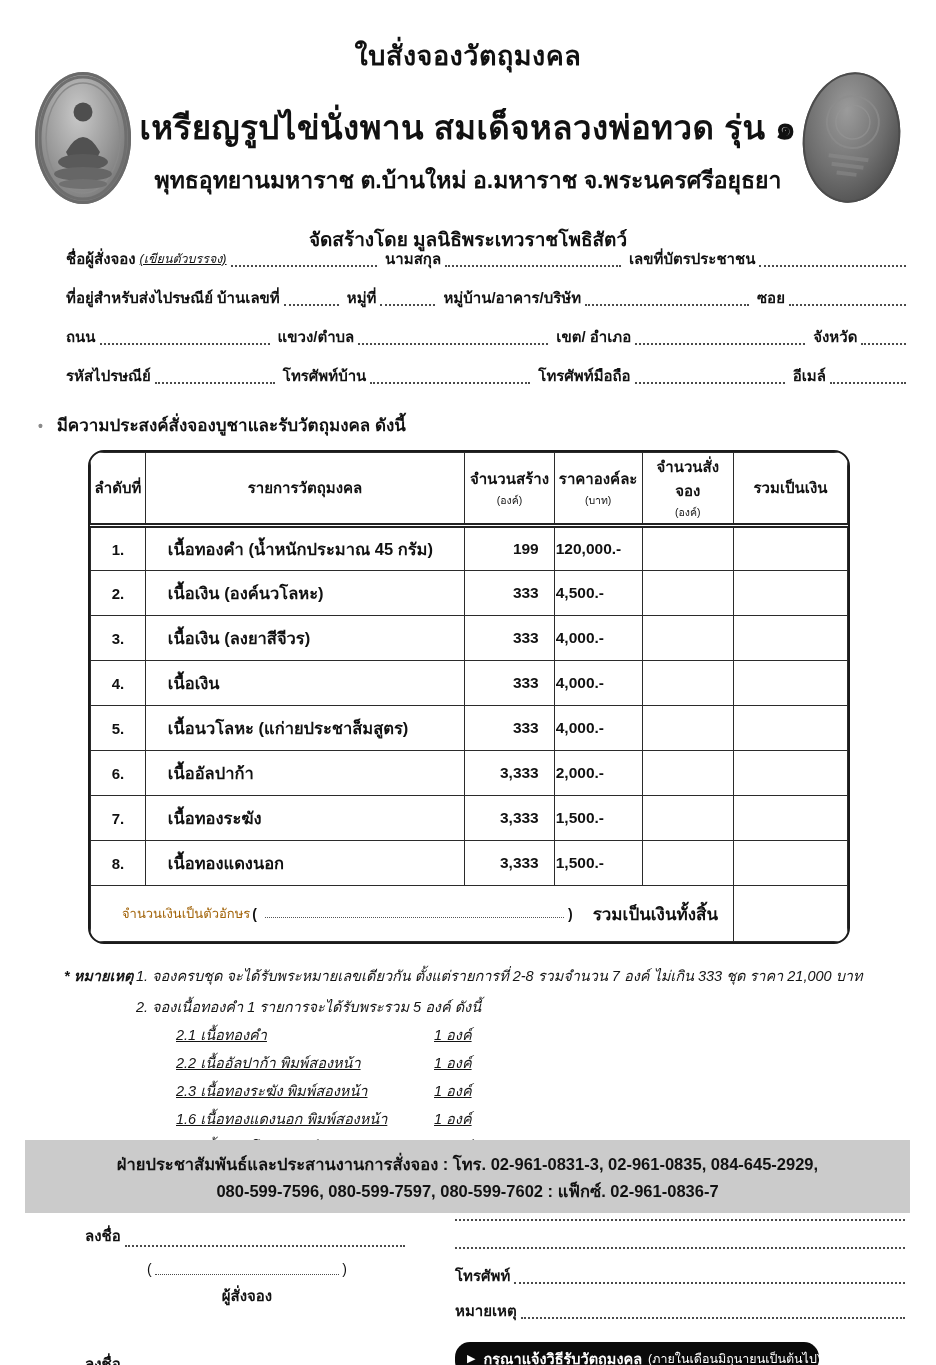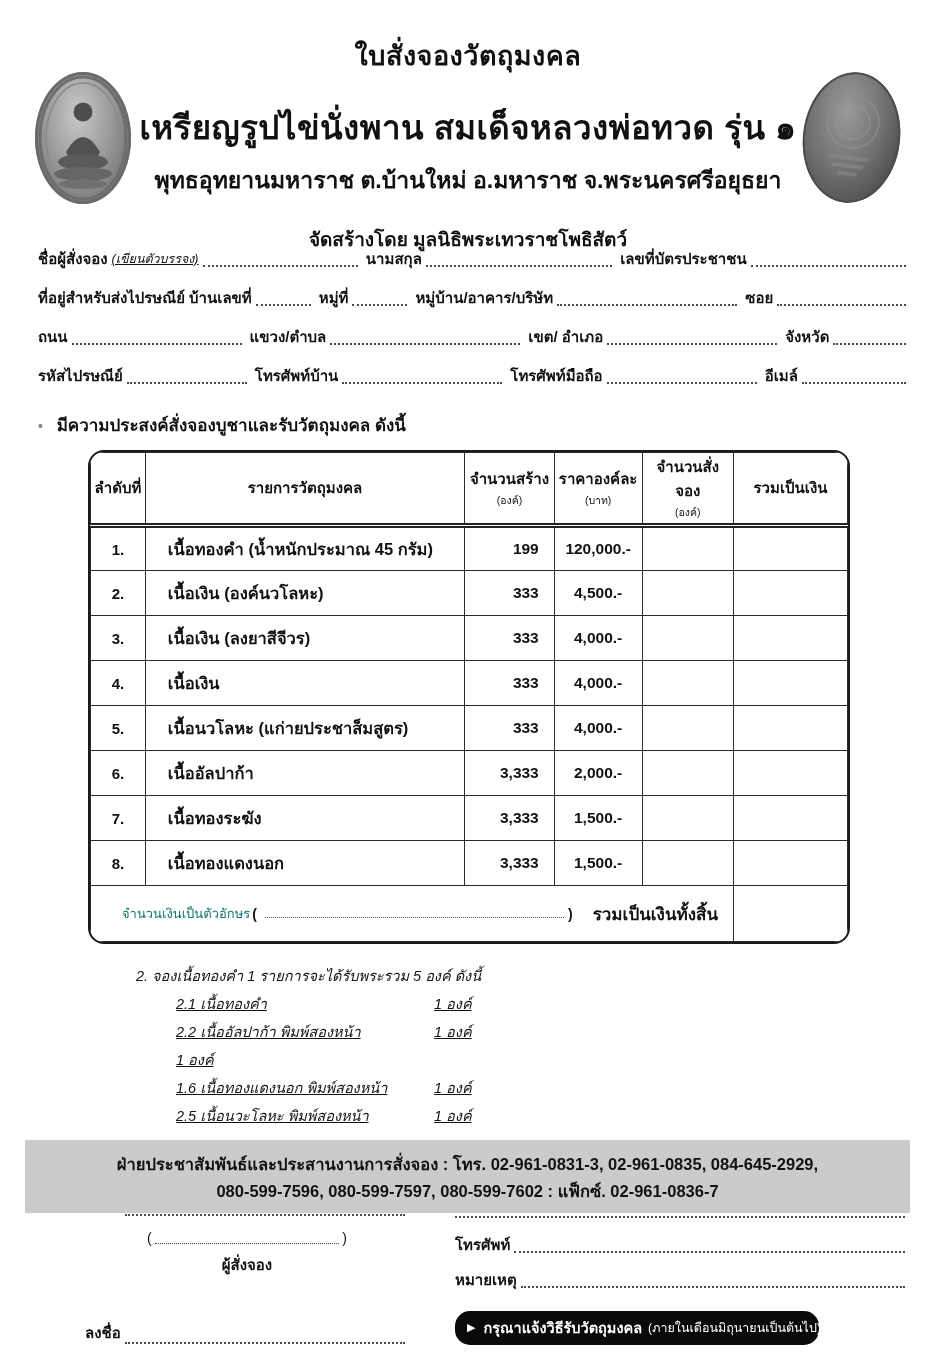--- a/index.html
+++ b/index.html
@@ -26,21 +26,21 @@
   }
   .amulet-right {
     left:803px; top:72px; width:97px; height:131px; transform:rotate(7deg);
     background: radial-gradient(ellipse at 42% 30%, #9b9b9b 0%, #6e6e6e 50%, #474747 85%, #333 100%);
     box-shadow: inset 0 0 0 2px #4c4c4c;
   }
   .amulet svg { width:100%; height:100%; display:block; }
 
   
   .applicant { padding:18px 30px 0 38px; }
-  .field-row { display:flex; align-items:flex-end; font-size:15px; font-weight:bold; margin-top:21px; line-height:18px; white-space:nowrap; }
+  .field-row { display:flex; align-items:flex-end; font-size:15px; font-weight:bold; margin-top:21px; line-height:18px; white-space:nowrap;margin-left:28px; }
   .field-row:first-child { margin-top:0; }
   .hint { font-style:italic; font-weight:normal; font-size:12.5px; margin-left:4px;text-decoration:underline; }
   .dots { border-bottom:2px dotted #4a4a4a; height:13px; margin:0 8px 1px 4px; }
   .dots.last { margin-right:0; }
   .grow1 { flex:1; } .grow12 { flex:1.2; } .grow14 { flex:1.4; }
   .w55 { width:55px; } .w120 { width:120px; } .w150 { width:150px; }
   .w160 { width:160px; } .w170 { width:170px; } .w190 { width:190px; }
 
   .order-intro { margin:26px 0 0 38px; font-size:17px; font-weight:bold; }
   .order-intro .bullet { color:#8a8a8a; margin-right:9px; font-size:14px; }
@@ -48,25 +48,25 @@
   
   .table-wrap { width:762px; margin:12px 0 0 88px; border:2.5px solid #1b1b1b; border-radius:16px; overflow:hidden; }
   table { width:100%; border-collapse:collapse; }
   th, td { border:1.5px solid #2b2b2b; }
   thead th { height:52px; font-size:15px; font-weight:bold; border-bottom:5px double #222; padding:2px; }
   thead th .unit { display:block; font-size:10.5px; font-weight:normal; margin-top:1px; }
   tbody td { height:45px; font-weight:bold; }
   td.c-no { width:55px; text-align:center; font-size:15px; }
   td.c-name { width:322px; text-align:left; padding-left:22px; font-size:16.5px; }
   td.c-made { width:90px; text-align:right; padding-right:15px; font-size:15.5px; }
-  td.c-price { width:88px; text-align:center; font-size:15.5px; }
+  td.c-price { width:88px; text-align:left; font-size:15.5px; }
   td.c-order { width:92px; } td.c-total { width:115px; }
   tr.total-row td { height:56px; }
   .total-cell { display:flex; align-items:center; }
-  .amount-words { font-size:13px; font-weight:normal; color:#0f766e; margin-left:30px; white-space:nowrap; }
+  .amount-words { font-size:13px; font-weight:normal; color:#a16207; margin-left:30px; white-space:nowrap; }
   .paren { font-size:14px; margin:0 2px; }
   .amount-dots { flex:1; border-bottom:1.5px dotted #555; height:10px; margin:0 2px 2px 6px; }
   .grand-total { font-size:17px; font-weight:bold; margin:0 14px 0 18px; white-space:nowrap; }
 
   
   .notes { margin:20px 0 0 64px; font-style:italic; font-size:14.5px; color:#141414; }
   .note-line1 { display:flex; }
   .note-label { width:72px; font-weight:bold; }
   .note-text { font-weight:500; }
   .note-line2 { margin:8px 0 0 72px; font-weight:500; }
@@ -267,31 +267,36 @@
               <span class="grand-total">รวมเป็นเงินทั้งสิ้น</span>
             </div>
           </td>
           <td class="c-total"></td>
         </tr>
       </tbody>
     </table>
   </div>
 
   <div class="notes">
+    <div class="note-line1">
+      <span class="note-label">* หมายเหตุ</span>
+      <span class="note-text">1. จองครบชุด จะได้รับพระหมายเลขเดียวกัน ตั้งแต่รายการที่ 2-8 รวมจำนวน 7 องค์  ไม่เกิน 333 ชุด  ราคา 21,000 บาท</span>
+    </div>
     <div class="note-line2">2. จองเนื้อทองคำ 1 รายการจะได้รับพระรวม 5 องค์ ดังนี้</div>
     <div class="subitems">
       <div class="subitem">
         <span class="si-label">2.1 เนื้อทองคำ</span>
         <span>1 องค์</span>
       </div>
       <div class="subitem">
         <span class="si-label">2.2 เนื้ออัลปาก้า พิมพ์สองหน้า</span>
         <span>1 องค์</span>
       </div>
       <div class="subitem">
+        <span class="si-label">2.3 เนื้อทองระฆัง พิมพ์สองหน้า</span>
         <span>1 องค์</span>
       </div>
       <div class="subitem">
         <span class="si-label">1.6 เนื้อทองแดงนอก พิมพ์สองหน้า</span>
         <span>1 องค์</span>
       </div>
       <div class="subitem">
         <span class="si-label">2.5 เนื้อนวะโลหะ พิมพ์สองหน้า</span>
         <span>1 องค์</span>
       </div>

